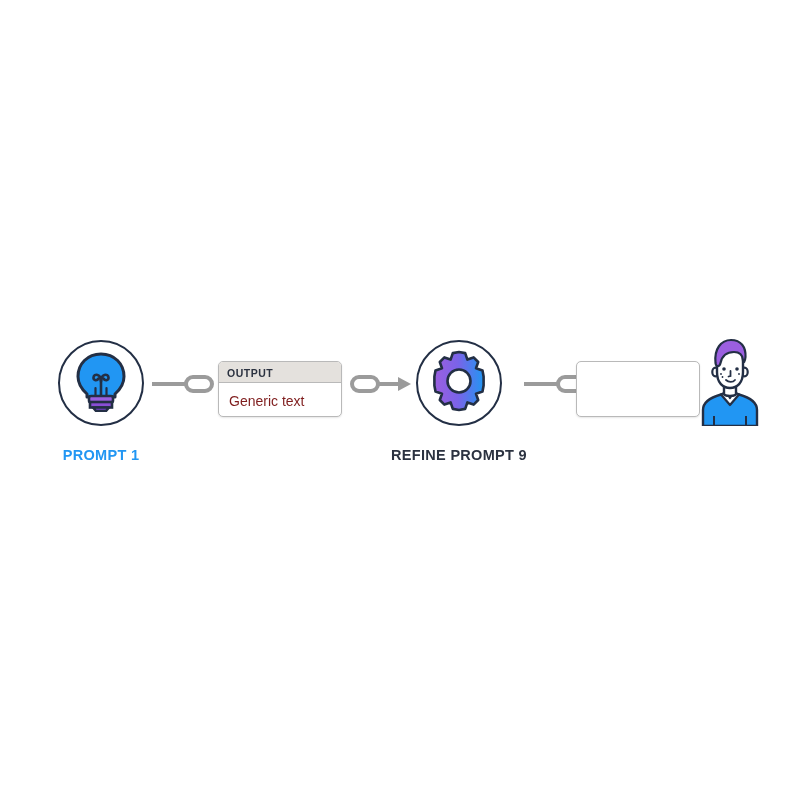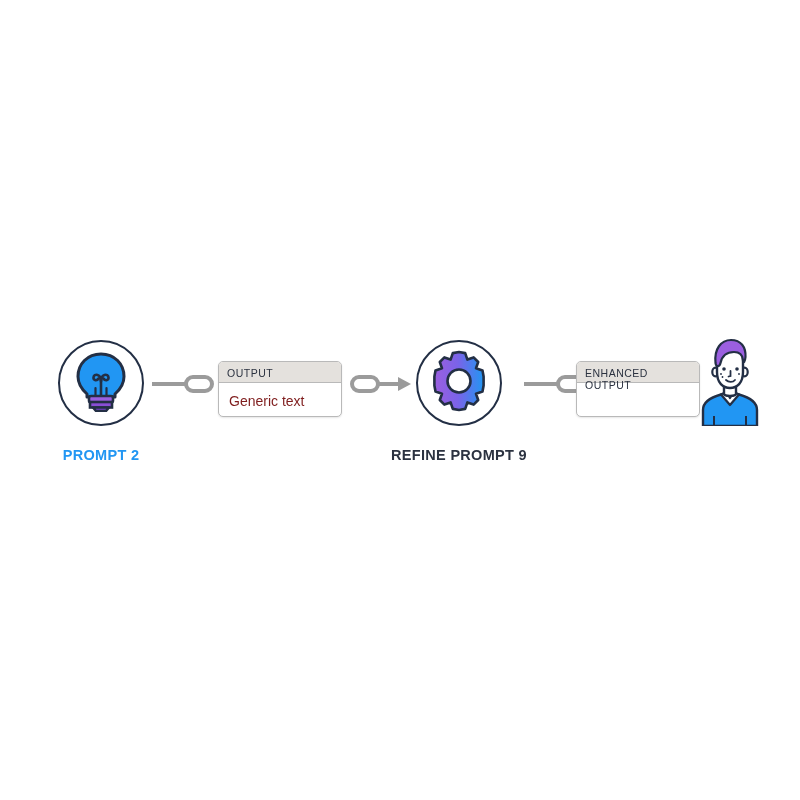--- a/index.html
+++ b/index.html
@@ -70,21 +70,21 @@
     background: #ffffff;
     box-sizing: border-box;
     overflow: hidden;
     box-shadow: 0 1px 2px rgba(0,0,0,0.10);
   }
   .card-header {
     background: #e4e1dd;
     border-bottom: 1px solid #b9b9b9;
     color: #2b3240;
     font-size: 10.5px;
-    font-weight: 400;
+    font-weight: 700;
     letter-spacing: 0.5px;
     padding: 5px 8px 4px 8px;
     box-sizing: border-box;
     height: 21px;
     line-height: 12px;
   }
   .card-body {
     color: #7f1d1d;
     font-size: 14px;
     padding: 0 10px;
@@ -122,21 +122,21 @@
         <path d="M28 31 C28 24 21 23 20.5 27.5 C20.2 30.5 24 31.2 25.5 28.5" fill="none" stroke="#232f45" stroke-width="2.6" stroke-linecap="round"></path>
         <path d="M28 31 C28 24 35 23 35.5 27.5 C35.8 30.5 32 31.2 30.5 28.5" fill="none" stroke="#232f45" stroke-width="2.6" stroke-linecap="round"></path>
         <path d="M22.5 38 L22.5 46 M33.5 38 L33.5 46" fill="none" stroke="#232f45" stroke-width="2.2" stroke-linecap="round"></path>
 
         <rect x="16" y="46" width="24" height="6.5" rx="2" fill="#9b5fe0" stroke="#232f45" stroke-width="2.6"></rect>
         <rect x="17" y="52" width="22" height="5.5" fill="#8a4ed6" stroke="#232f45" stroke-width="2.6"></rect>
         <path d="M20 57.5 L36 57.5 L33 61 L23 61 Z" fill="#7b3fd0" stroke="#232f45" stroke-width="2.6" stroke-linejoin="round"></path>
       </svg>
     </span>
   </div>
-  <div class="caption" id="caption-prompt1">PROMPT 2</div>
+  <div class="caption" id="caption-prompt1">PROMPT 1</div>
 
   <div class="connector" id="connector-1">
     <svg width="62" height="20" viewBox="0 0 62 20">
       <line x1="0" y1="10" x2="36" y2="10" stroke="#9b9b9b" stroke-width="4" stroke-linecap="round"></line>
       <rect x="34" y="3" width="26" height="14" rx="7" fill="#ffffff" stroke="#9b9b9b" stroke-width="4"></rect>
     </svg>
   </div>
 
   <div class="card" id="card-output">
     <div class="card-header">OUTPUT</div>
@@ -174,21 +174,20 @@
   <div class="caption" id="caption-refine">REFINE PROMPT 9</div>
 
   <div class="connector" id="connector-3">
     <svg width="62" height="20" viewBox="0 0 62 20">
       <line x1="0" y1="10" x2="36" y2="10" stroke="#9b9b9b" stroke-width="4" stroke-linecap="round"></line>
       <rect x="34" y="3" width="26" height="14" rx="7" fill="#ffffff" stroke="#9b9b9b" stroke-width="4"></rect>
     </svg>
   </div>
 
   <div class="card" id="card-enhanced">
-    <div class="card-header">ENHANCED OUTPUT</div>
   </div>
 
   <div class="node" id="person-node">
     <span>
       <svg width="60" height="90" viewBox="0 0 60 90">
 
         <path d="M3 90 L3 74 C3 66 12 61 21 58.5 L39 58.5 C48 61 57 66 57 74 L57 90 Z" fill="#2196f3" stroke="#232f45" stroke-width="2.4" stroke-linejoin="round"></path>
 
         <path d="M21 58.5 L30 69 L39 58.5 L34 56 L30 62 L26 56 Z" fill="#ffffff" stroke="#232f45" stroke-width="2.2" stroke-linejoin="round"></path>
 

